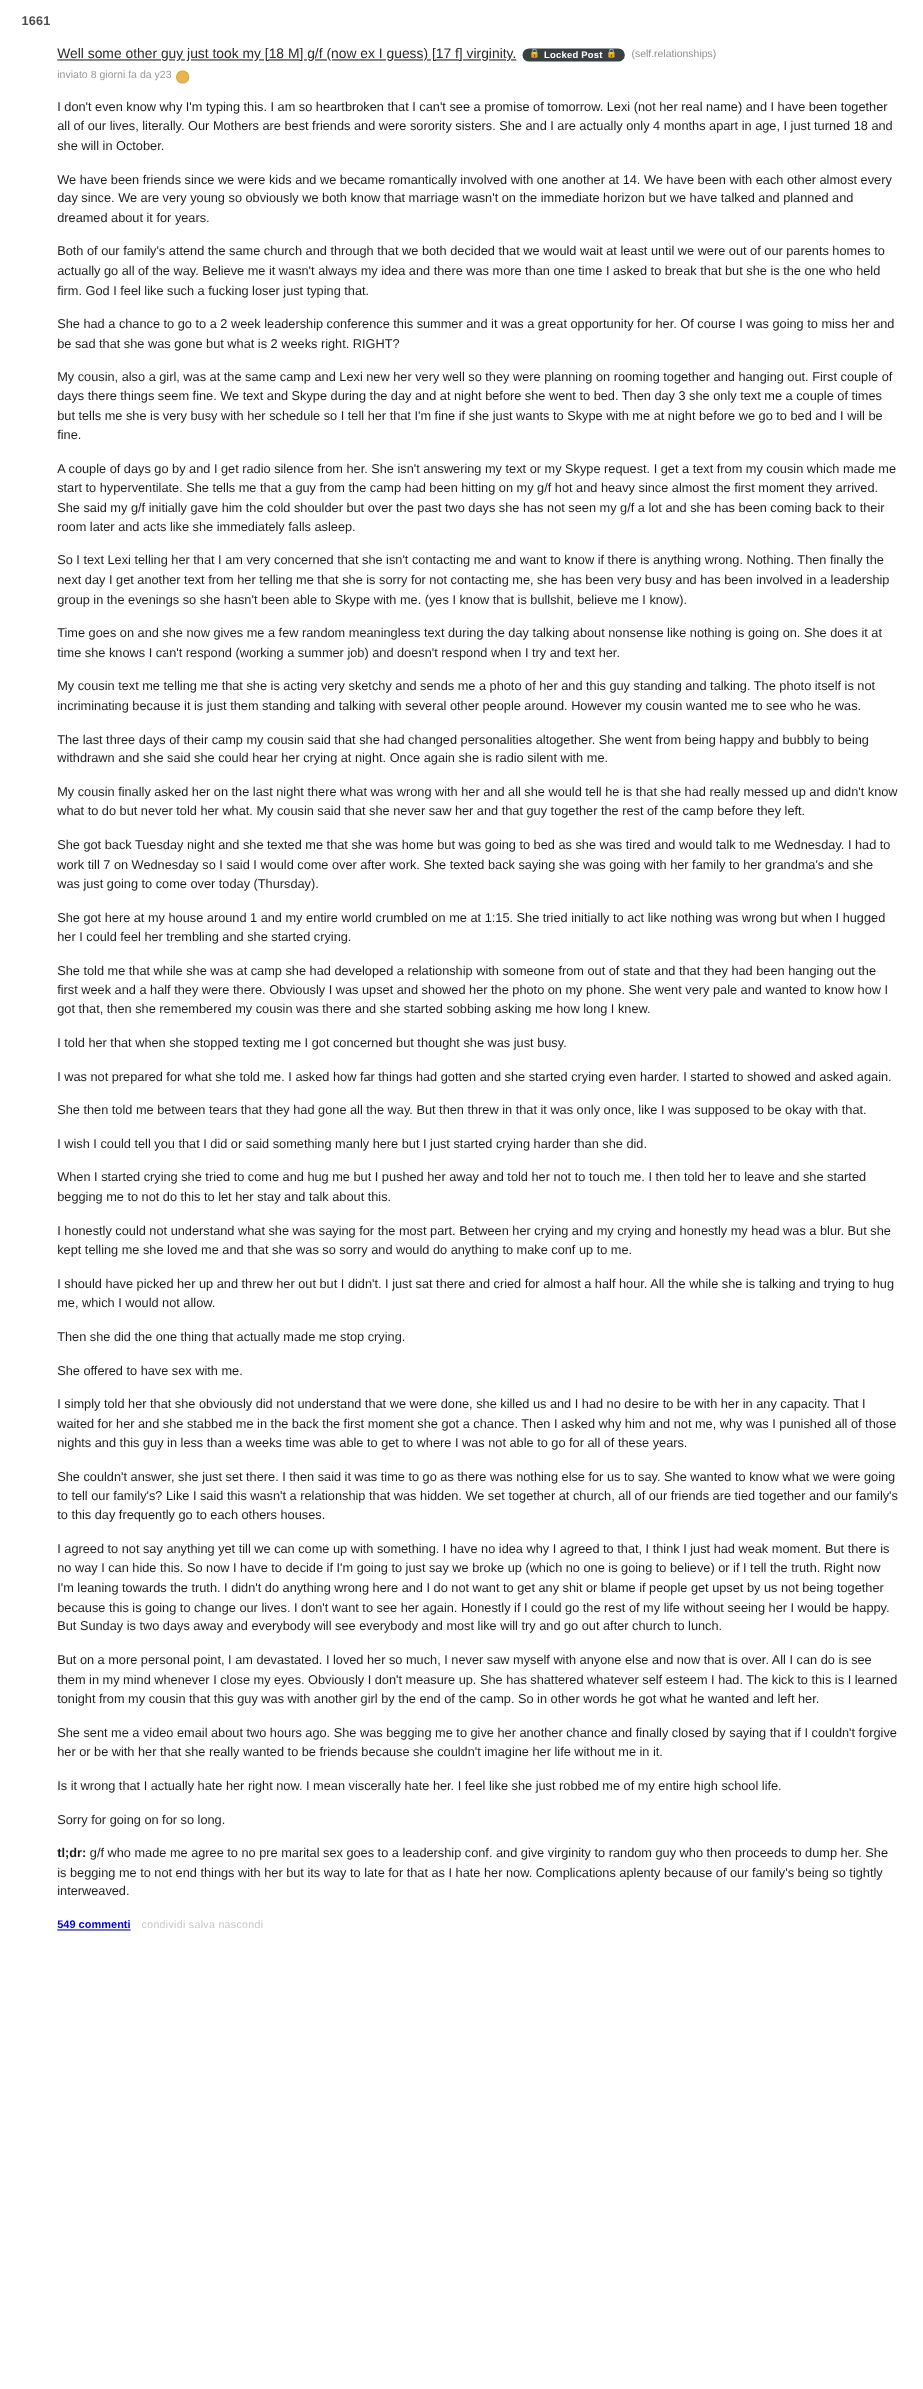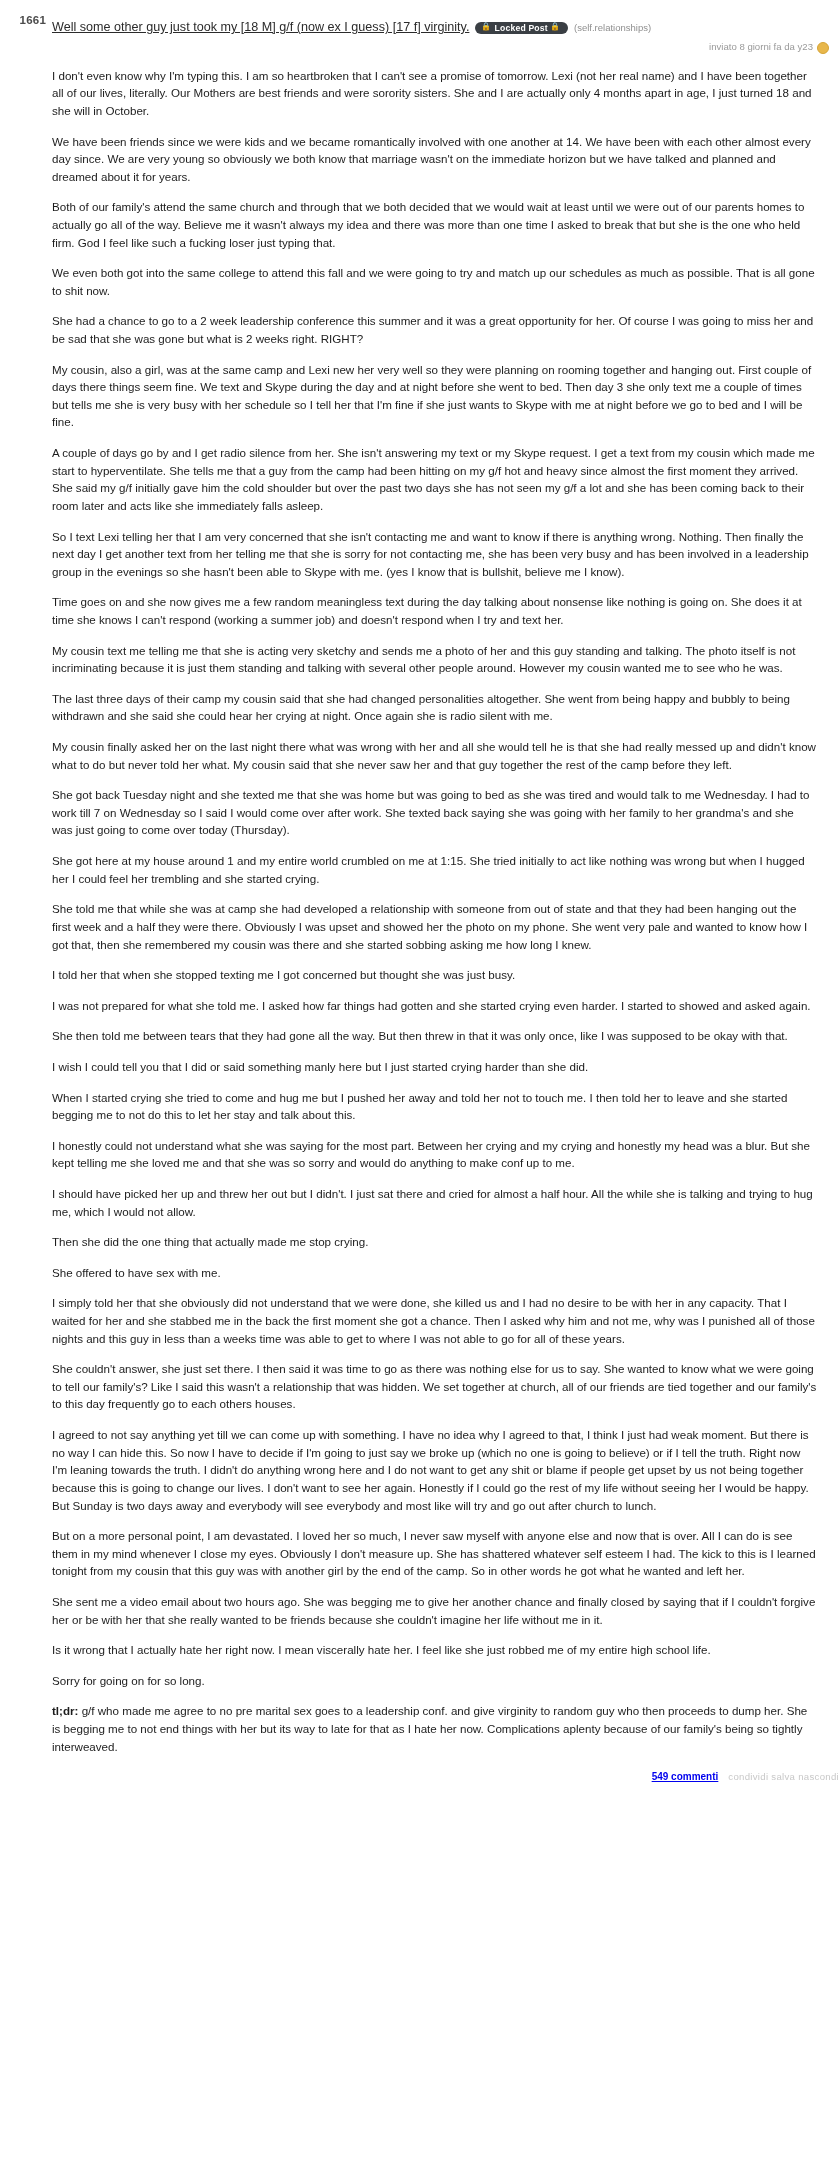--- a/index.html
+++ b/index.html
@@ -36,20 +36,21 @@
     margin-left: 52px;
     margin-right: 10px;
     padding-top: 10px;
   }
   .title-row {
     display: flex;
     align-items: center;
     flex-wrap: wrap;
     gap: 6px;
     padding-bottom: 2px;
+    margin-top: 22px;
   }
   .post-title {
     font-size: 12.6px;
     color: #2b2b2b;
     line-height: 1.25;
     font-weight: normal;
   }
   .locked-badge {
     display: inline-flex;
     align-items: center;
@@ -74,21 +75,20 @@
     font-size: 9.5px;
     color: #8f8f8f;
   }
   .meta-row {
     margin-top: 3px;
     font-size: 9.6px;
     color: #9a9a9a;
     display: flex;
     align-items: center;
     gap: 4px;
-    justify-content: flex-end;
   }
   .meta-row .award {
     display: inline-block;
     width: 10px;
     height: 10px;
     border-radius: 50%;
     background: #e8b74b;
     border: 1px solid #d6a436;
     position: relative;
     top: 1px;
@@ -113,21 +113,20 @@
   .footer {
     margin-left: 52px;
     margin-top: 16px;
     padding-bottom: 14px;
     font-size: 10px;
     font-weight: bold;
     color: #3f7fbf;
     display: flex;
     align-items: center;
     gap: 10px;
-    justify-content: flex-end;
   }
   .footer .muted {
     color: #c8c8c8;
     font-weight: normal;
     font-size: 9.6px;
     letter-spacing: 0.3px;
   }
 </style>
 </head>
 <body>
@@ -150,21 +149,20 @@
 
     <div class="meta-row">
       <span>inviato 8 giorni fa da y23</span>
       <span class="award"></span>
     </div>
 
     <div class="body">
       <p>I don't even know why I'm typing this. I am so heartbroken that I can't see a promise of tomorrow. Lexi (not her real name) and I have been together all of our lives, literally. Our Mothers are best friends and were sorority sisters. She and I are actually only 4 months apart in age, I just turned 18 and she will in October.</p>
       <p>We have been friends since we were kids and we became romantically involved with one another at 14. We have been with each other almost every day since. We are very young so obviously we both know that marriage wasn't on the immediate horizon but we have talked and planned and dreamed about it for years.</p>
       <p>Both of our family's attend the same church and through that we both decided that we would wait at least until we were out of our parents homes to actually go all of the way. Believe me it wasn't always my idea and there was more than one time I asked to break that but she is the one who held firm. God I feel like such a fucking loser just typing that.</p>
-      <p>We even both got into the same college to attend this fall and we were going to try and match up our schedules as much as possible. That is all gone to shit now.</p>
       <p>She had a chance to go to a 2 week leadership conference this summer and it was a great opportunity for her. Of course I was going to miss her and be sad that she was gone but what is 2 weeks right. RIGHT?</p>
       <p>My cousin, also a girl, was at the same camp and Lexi new her very well so they were planning on rooming together and hanging out. First couple of days there things seem fine. We text and Skype during the day and at night before she went to bed. Then day 3 she only text me a couple of times but tells me she is very busy with her schedule so I tell her that I'm fine if she just wants to Skype with me at night before we go to bed and I will be fine.</p>
       <p>A couple of days go by and I get radio silence from her. She isn't answering my text or my Skype request. I get a text from my cousin which made me start to hyperventilate. She tells me that a guy from the camp had been hitting on my g/f hot and heavy since almost the first moment they arrived. She said my g/f initially gave him the cold shoulder but over the past two days she has not seen my g/f a lot and she has been coming back to their room later and acts like she immediately falls asleep.</p>
       <p>So I text Lexi telling her that I am very concerned that she isn't contacting me and want to know if there is anything wrong. Nothing. Then finally the next day I get another text from her telling me that she is sorry for not contacting me, she has been very busy and has been involved in a leadership group in the evenings so she hasn't been able to Skype with me. (yes I know that is bullshit, believe me I know).</p>
       <p>Time goes on and she now gives me a few random meaningless text during the day talking about nonsense like nothing is going on. She does it at time she knows I can't respond (working a summer job) and doesn't respond when I try and text her.</p>
       <p>My cousin text me telling me that she is acting very sketchy and sends me a photo of her and this guy standing and talking. The photo itself is not incriminating because it is just them standing and talking with several other people around. However my cousin wanted me to see who he was.</p>
       <p>The last three days of their camp my cousin said that she had changed personalities altogether. She went from being happy and bubbly to being withdrawn and she said she could hear her crying at night. Once again she is radio silent with me.</p>
       <p>My cousin finally asked her on the last night there what was wrong with her and all she would tell he is that she had really messed up and didn't know what to do but never told her what. My cousin said that she never saw her and that guy together the rest of the camp before they left.</p>
       <p>She got back Tuesday night and she texted me that she was home but was going to bed as she was tired and would talk to me Wednesday. I had to work till 7 on Wednesday so I said I would come over after work. She texted back saying she was going with her family to her grandma's and she was just going to come over today (Thursday).</p>
       <p>She got here at my house around 1 and my entire world crumbled on me at 1:15. She tried initially to act like nothing was wrong but when I hugged her I could feel her trembling and she started crying.</p>

